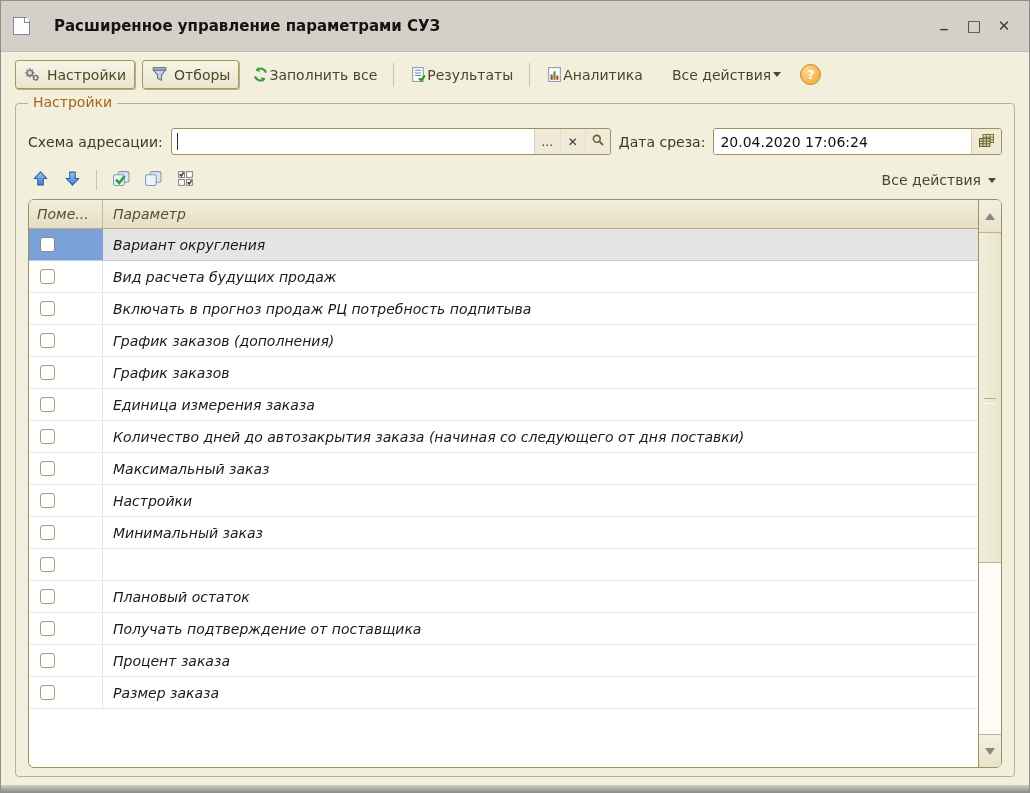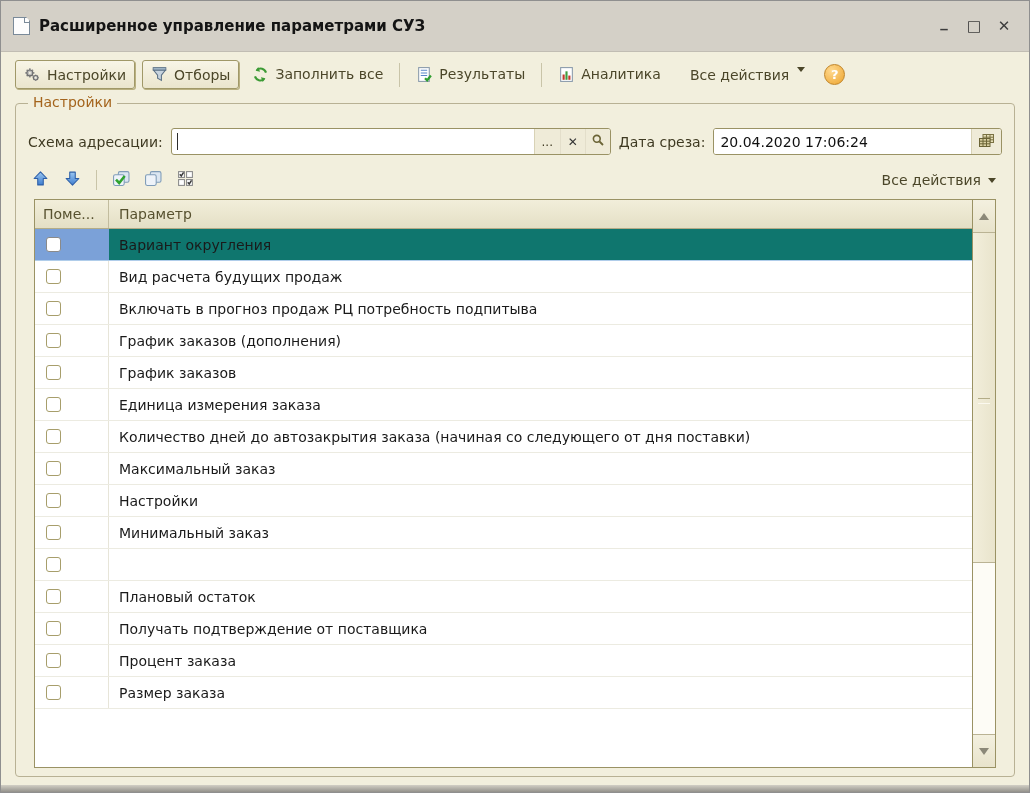--- a/index.html
+++ b/index.html
@@ -2,36 +2,36 @@
 <html><head>
 <meta charset="utf-8">
 <style>
   * { box-sizing: border-box; }
   html,body { margin:0; padding:0; width:1030px; height:793px; overflow:hidden;
               font-family:"DejaVu Sans", "Liberation Sans", sans-serif; }
   .window { width:1030px; height:793px; background:#f2efdd; border:1px solid #8f8f8f;
             display:flex; flex-direction:column; }
   
   .titlebar { flex:0 0 40px; background:#d4d0c7; border-bottom:1px solid #c1bdb3;
-              display:flex; align-items:center; padding:12px 12px; gap:9px; }
+              display:flex; align-items:center; padding:12px 12px; gap:24px; }
   .doc-icon { width:17px; height:18px; position:relative; flex:0 0 auto; }
   .title-text { flex:1; font-size:15px; font-weight:bold; color:#141414; white-space:nowrap; overflow:hidden; }
   .win-controls { display:flex; align-items:center; gap:4px; }
   .win-btn { border:none; background:none; width:26px; height:26px; font-size:15px; font-weight:bold;
              color:#3c3c3c; display:flex; align-items:center; justify-content:center; padding:0; }
   .win-btn.min span { position:relative; top:-4px; }
   
   .main { flex:1; min-height:0; display:flex; flex-direction:column; padding:0 8px 6px; }
   .toolbar { flex:0 0 auto; display:flex; align-items:center; gap:7px; padding:8px 6px 7px;
              font-size:14px; color:#4b4629; }
   button { font:inherit; color:inherit; background:none; border:none; padding:0; cursor:default; }
   .tb-btn { display:flex; align-items:center; gap:6px; padding:5px 8px;
             border:1px solid #a09868; border-radius:3px;
             background:linear-gradient(#f8f5e7,#eae5cd); box-shadow:1px 1px 0 #b9b080; }
-  .tb-flat { display:flex; gap:6px; padding:5px 6px; }
+  .tb-flat { display:flex; align-items:center; padding:5px 6px; }
   .tb-sep { width:1px; height:24px; background:#c9c4a8; margin:0 3px; }
   .dd-arrow { width:0; height:0; border-left:4px solid transparent; border-right:4px solid transparent;
               border-top:5px solid #4b4629; margin-left:2px; }
   .help-btn { width:21px; height:21px; border-radius:50%; margin-left:6px;
               background:radial-gradient(circle at 35% 30%, #ffd98f, #eda42e);
               border:1px solid #c08428; color:#fff; font-weight:bold; font-size:13px;
               display:flex; align-items:center; justify-content:center; }
   .icon16 { width:17px; height:17px; display:block; }
   
   .groupbox { position:relative; flex:1; min-height:0; margin:7px 6px 2px;
@@ -56,38 +56,38 @@
   .cbtn.clear { font-weight:bold; color:#333; }
   .cbtn.pick { width:29px; }
   
   .list-toolbar { flex:0 0 auto; display:flex; align-items:center; gap:8px;
                   margin:0 2px 8px; font-size:14px; color:#4b4629; }
   .lt-btn { width:24px; height:22px; display:flex; align-items:center; justify-content:center; }
   .lt-sep { width:1px; height:20px; background:#c9c4a8; margin:0 4px; }
   .lt-spacer { flex:1; }
   .lt-actions { display:flex; align-items:center; gap:5px; padding-right:6px; }
   
-  .tablebox { flex:1; min-height:0; margin:0 8px; border:1px solid #9a9264; border-radius:0;
-              background:#fff; display:flex; overflow:hidden; }
+  .tablebox { flex:1; min-height:0; margin:0 2px; border:1px solid #9a9264; border-radius:6px;
+              background:#fff; display:flex; overflow:hidden;font-style:italic; }
   .tmain { flex:1; min-width:0; display:flex; flex-direction:column; overflow:hidden; }
   .thead { flex:0 0 29px; display:flex; align-items:stretch;
            background:linear-gradient(#f2eeda,#e4dfc5); border-bottom:1px solid #b3ac87;
            color:#57512f; font-size:14px; }
   .th-check { width:74px; border-right:1px solid #c2bc9e; display:flex; align-items:center;
               padding:0 8px; white-space:nowrap; overflow:hidden; }
   .th-param { flex:1; display:flex; align-items:center; padding:0 10px; }
   .tbody { flex:1; overflow:hidden; }
   .trow { height:32px; display:flex; border-bottom:1px solid #ecebe1; background:#fff;
           font-size:14px; color:#1a1a1a; }
   .cell-check { width:74px; border-right:1px solid #e7e5d9; display:flex; align-items:center;
                 padding-left:11px; }
   .checkbox { width:15px; height:15px; background:#fff; border:1px solid #a79e6b; border-radius:3px; }
   .cell-param { flex:1; display:flex; align-items:center; padding:0 10px;
                 white-space:nowrap; overflow:hidden; }
-  .trow.selected { background:#0f766e; border-bottom-color:#b0cdea; }
+  .trow.selected { background:#e5e5e5; border-bottom-color:#b0cdea; }
   .trow.selected .cell-check { background:#7ba1d8; border-right-color:#7ba1d8; }
   .trow.selected .checkbox { border-color:#8a8a8a; }
   
   .vscroll { flex:0 0 23px; border-left:1px solid #9a9264; background:#fdfcf6;
              display:flex; flex-direction:column; }
   .sb-btn { flex:0 0 33px; background:linear-gradient(#f3f0df,#e8e3cb);
             display:flex; align-items:center; justify-content:center; }
   .sb-up { border-bottom:1px solid #bab394; }
   .sb-down { border-top:1px solid #bab394; }
   .tri-up { width:0; height:0; border-left:5px solid transparent; border-right:5px solid transparent;

